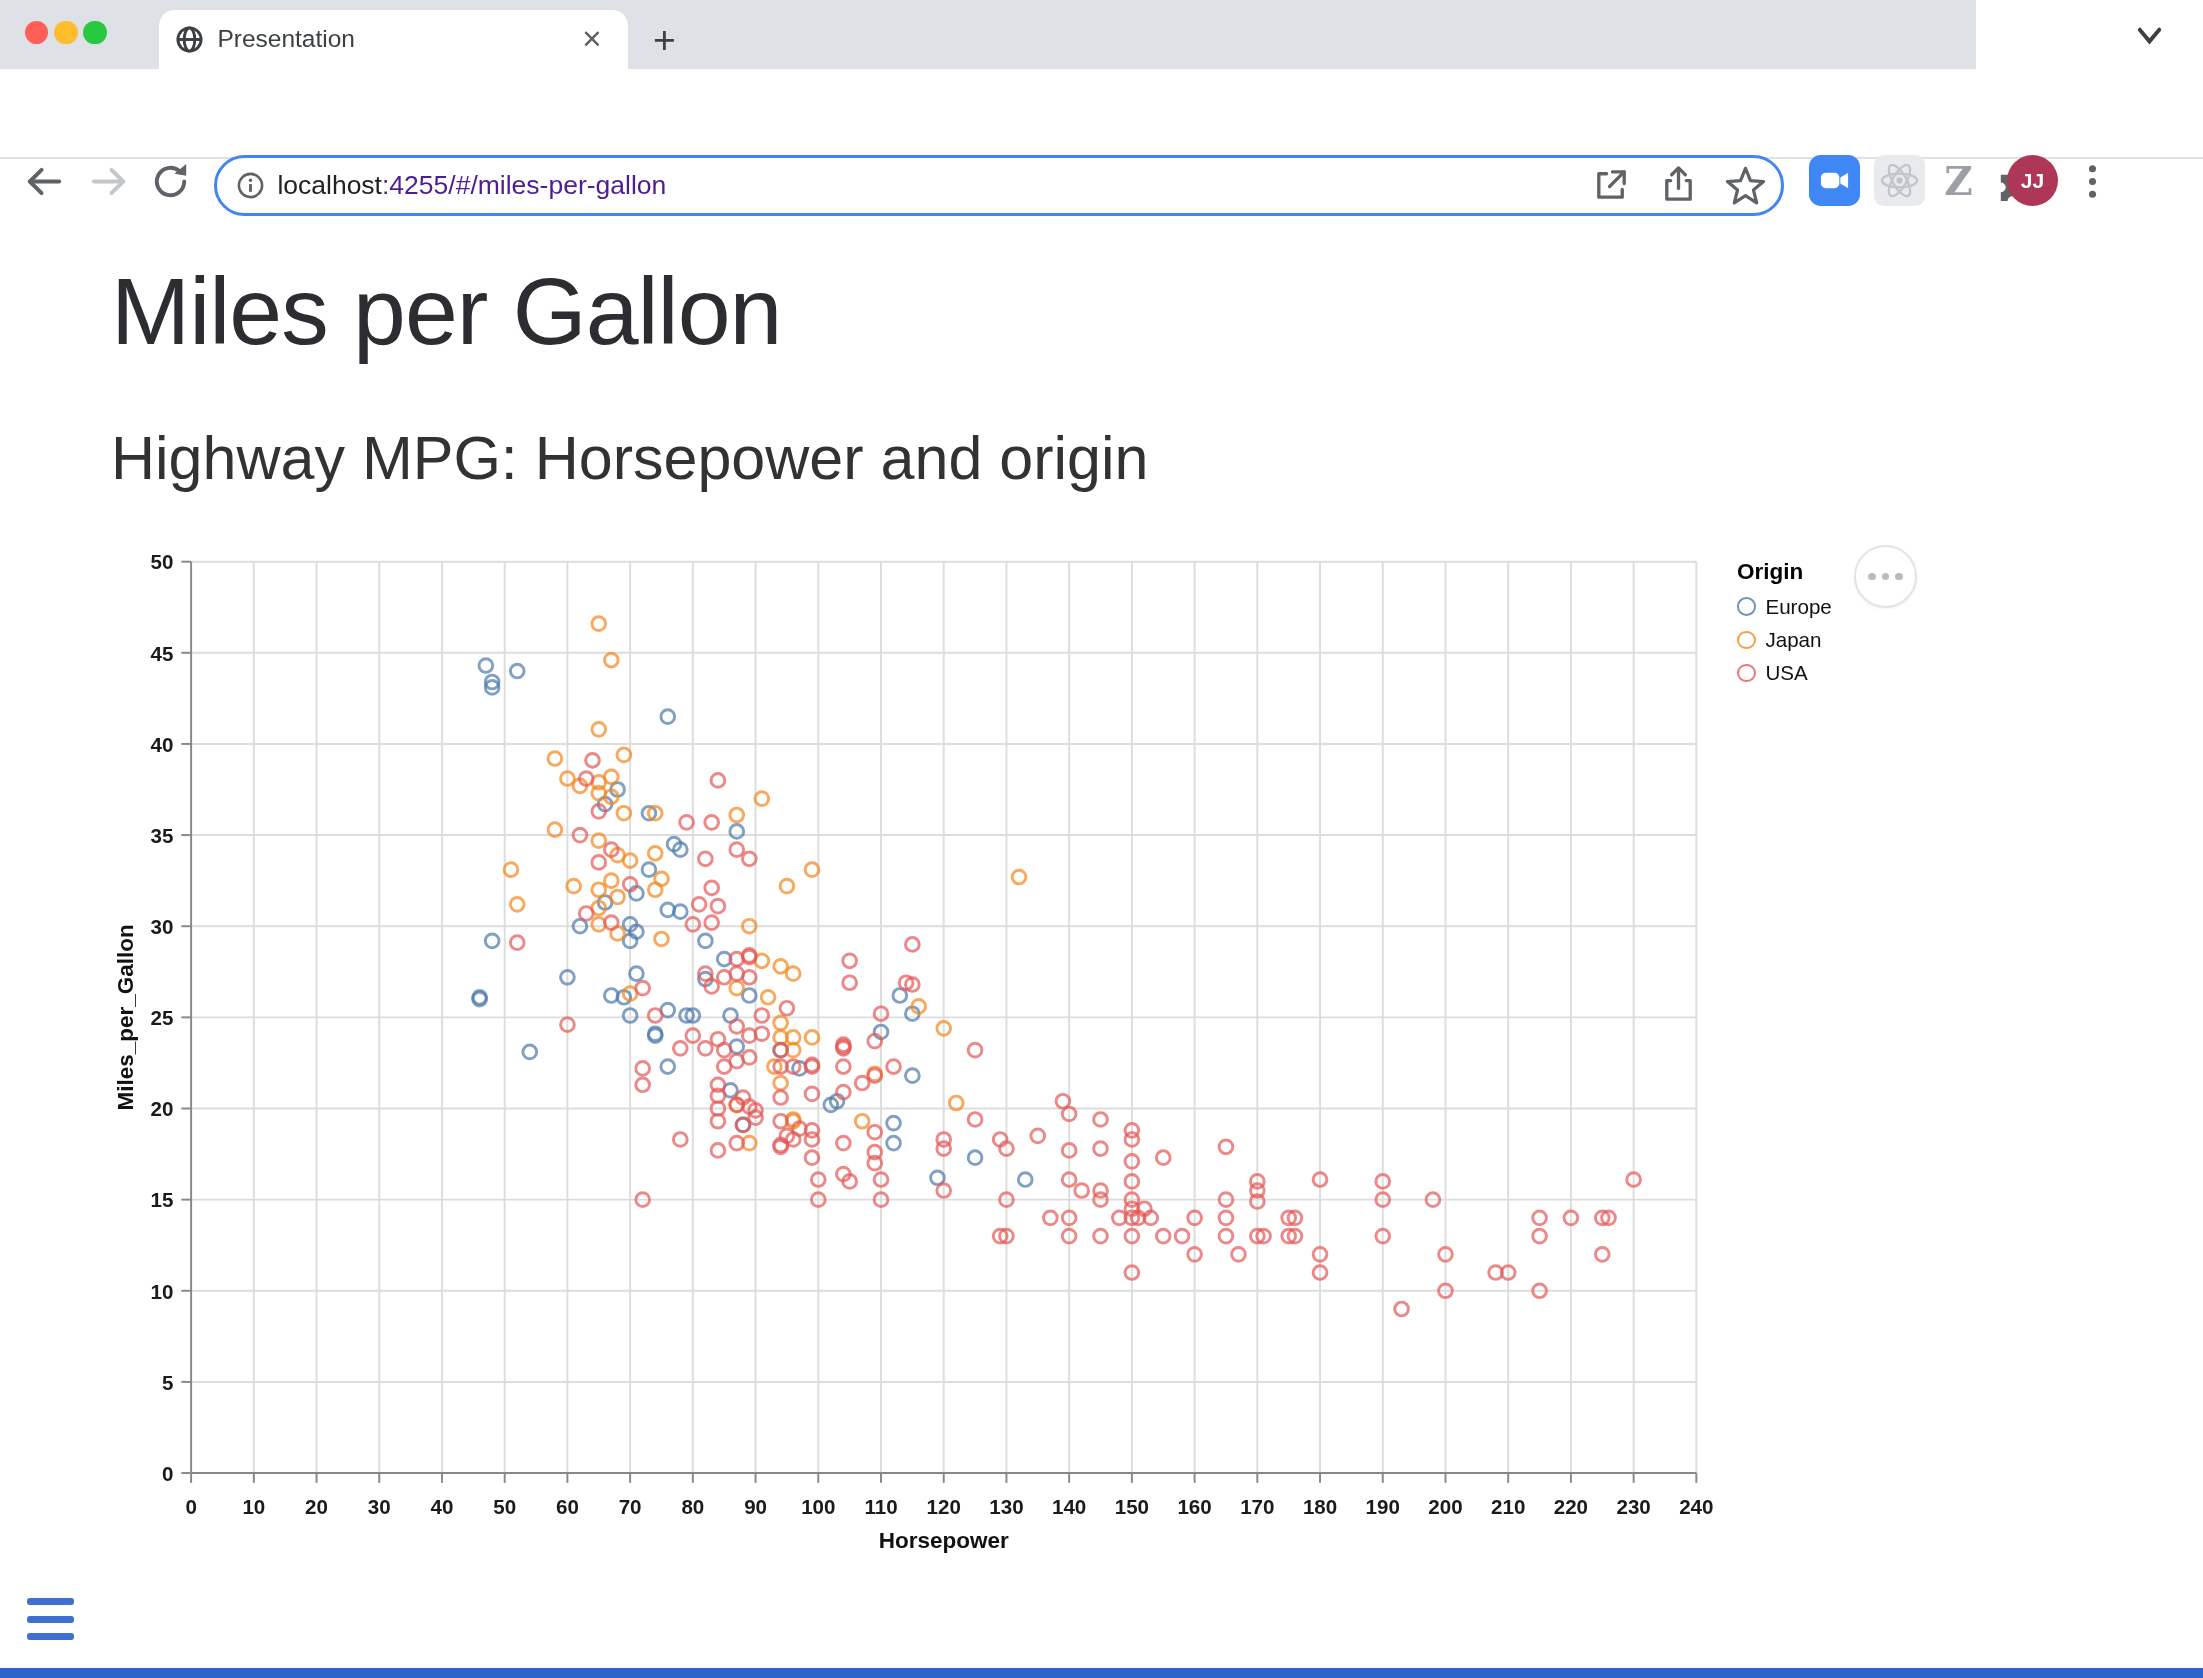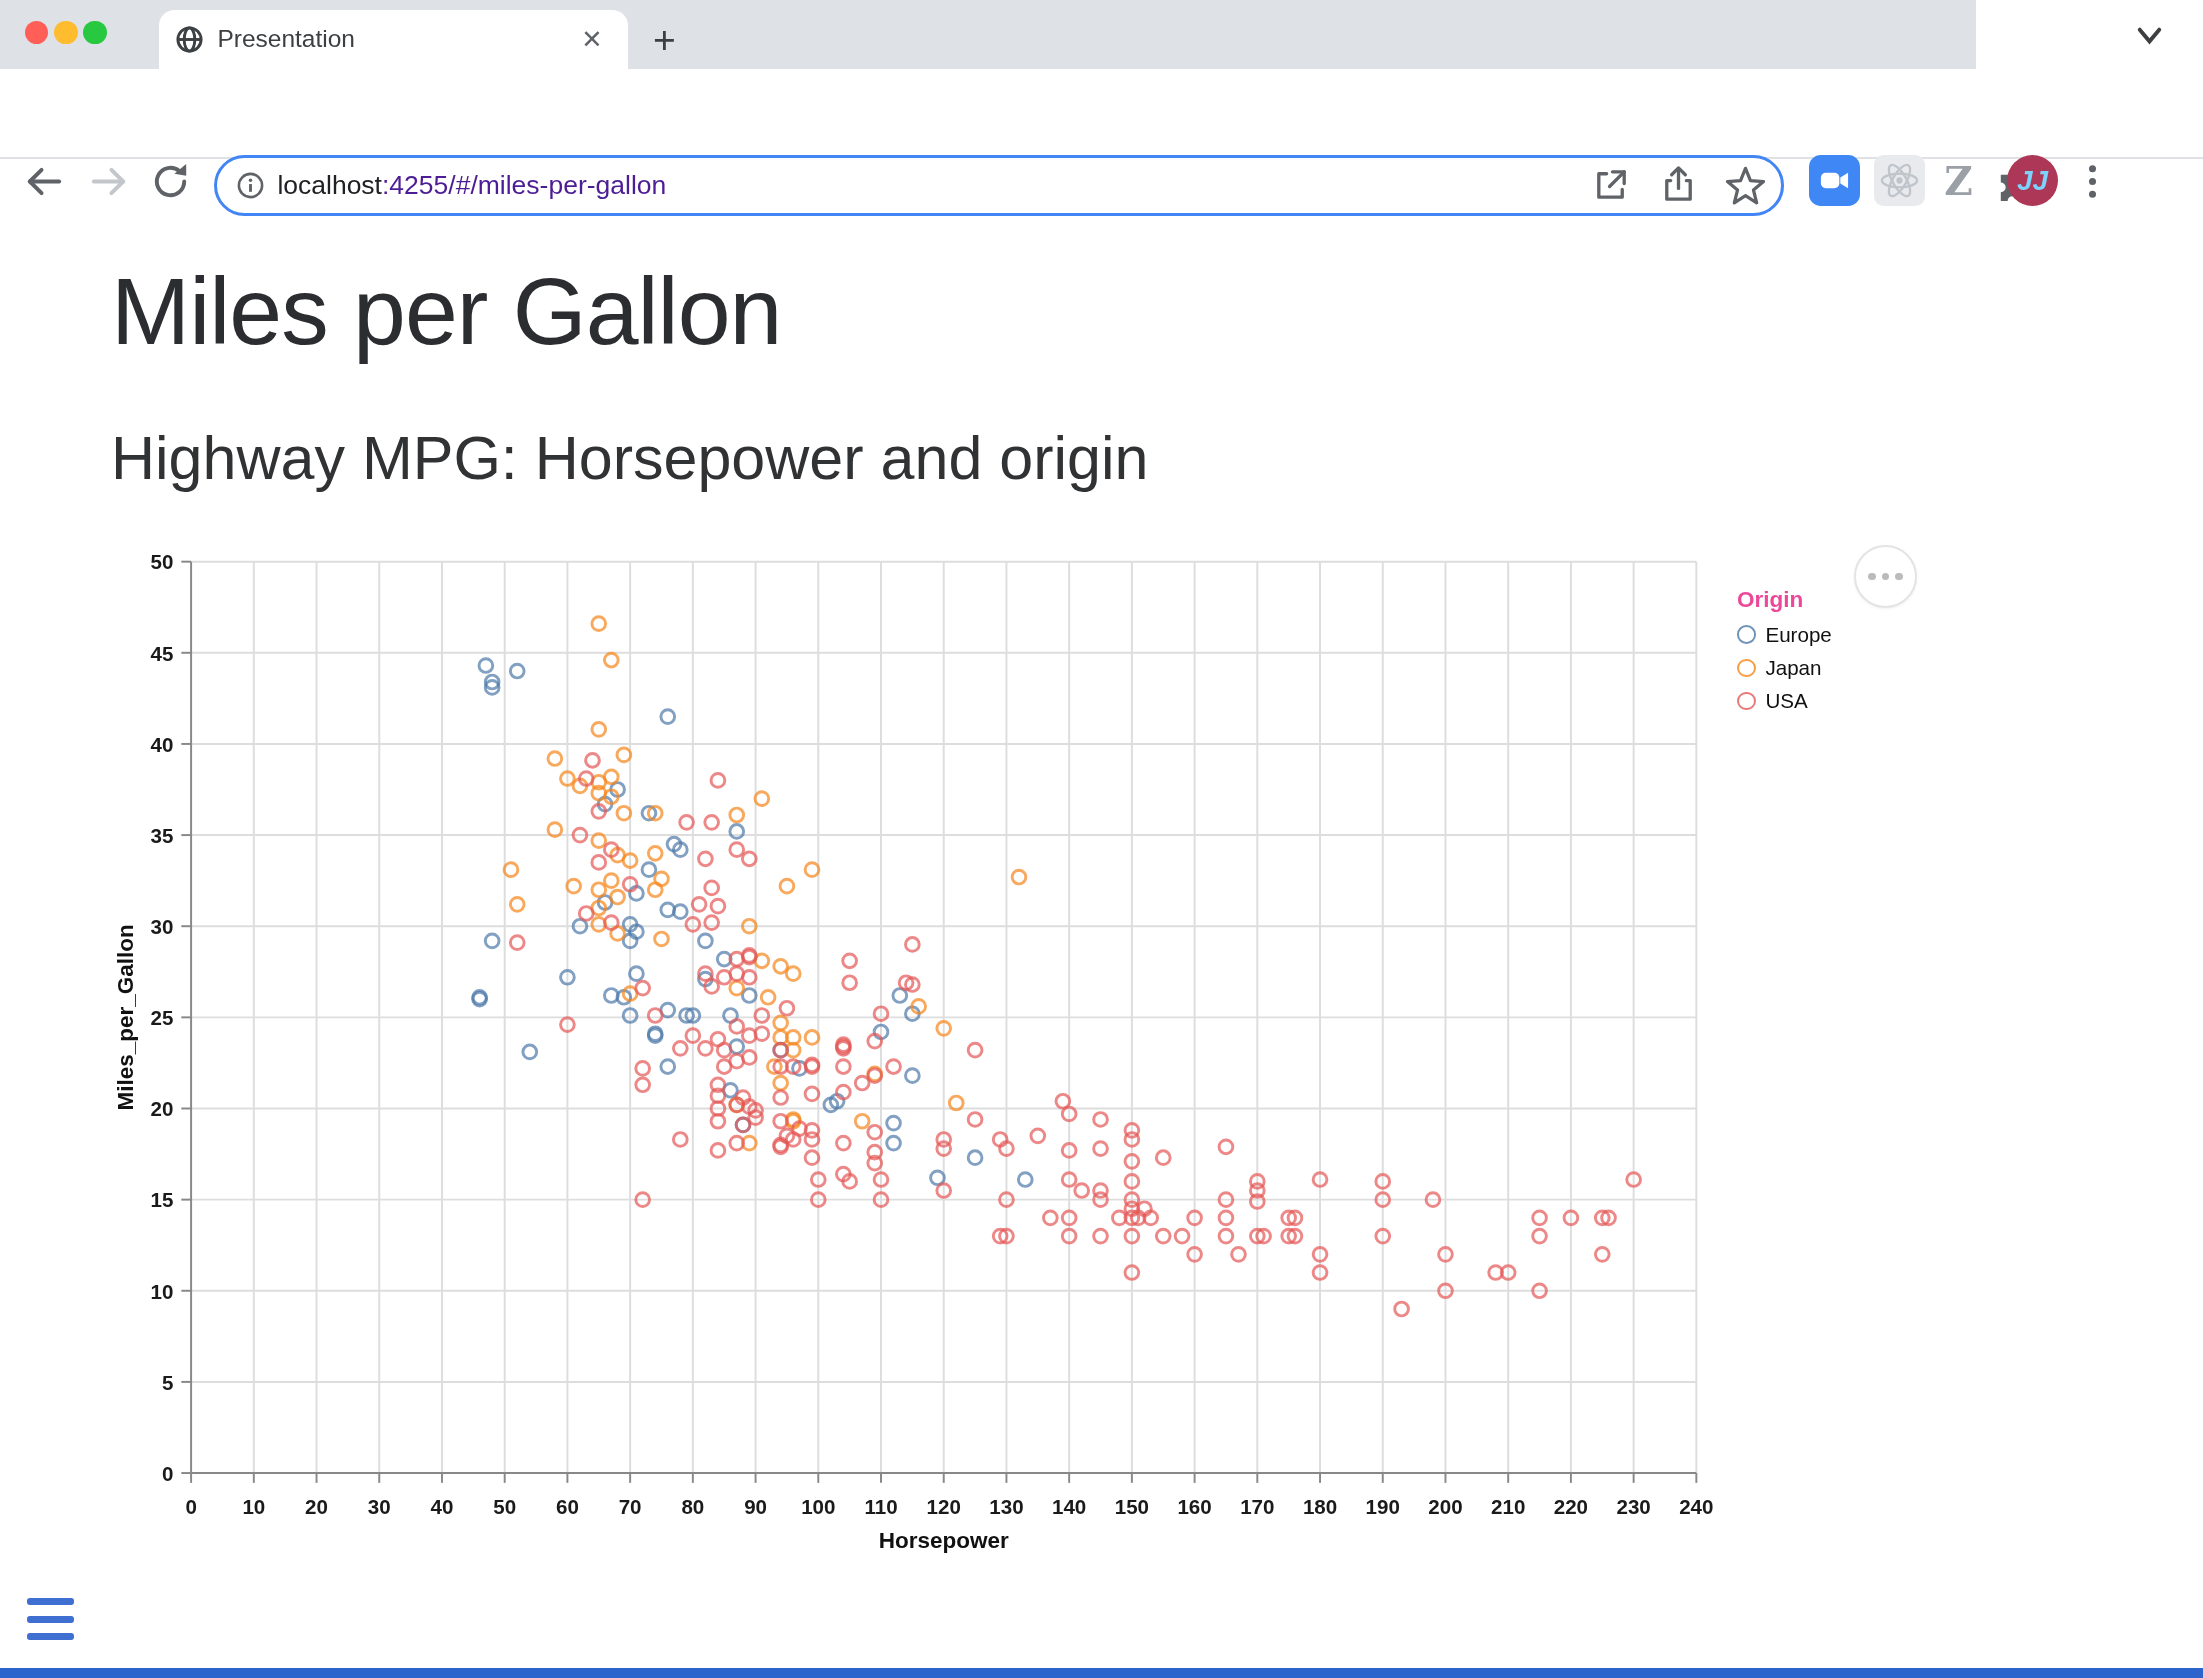--- a/index.html
+++ b/index.html
@@ -22,27 +22,27 @@
   .urlbar{left:214px;top:86px;width:1564px;height:55px;border:3.9px solid #4285f4;
           border-radius:33px;background:#fff;display:flex;align-items:center;}
   .url-text{font-size:26.5px;color:#202124;margin-left:11.8px;white-space:nowrap;}
   .url-gray{color:#4c1d95;}
   .pill-icons{position:absolute;right:13.7px;top:5.9px;display:flex;gap:25.5px;}
   .ext{top:86px;width:51px;height:51px;display:flex;align-items:center;justify-content:center;}
   .zoomapp{background:#3f87f5;border-radius:11.8px;}
   .reactapp{background:#e8eaed;border-radius:9.8px;}
   .zletter{font-size:39px;font-weight:700;color:#9aa0a6;font-family:"DejaVu Serif",serif;}
   .avatar{left:2007px;top:86px;width:51px;height:51px;border-radius:50%;background:#ad3757;
-          color:#7dd3fc;font-size:28px;font-weight:700;display:flex;align-items:center;justify-content:center;font-style:italic;}
+          color:#ffffff;font-size:21px;font-weight:700;display:flex;align-items:center;justify-content:center;}
   
   .h1{left:111px;top:237px;font-size:95px;font-weight:400;color:#2b2d30;letter-spacing:-1px;margin-top:20px;}
   .h2{left:111px;top:423px;font-size:61px;font-weight:400;color:#303234;text-align:right;}
   .chart-svg{left:0;top:0;width:2203px;height:1678px;}
   .legend{left:1737px;top:559px;}
-  .legend-title{font-size:22.5px;font-weight:700;color:#ec4899;margin-top:28px;}
+  .legend-title{font-size:22.5px;font-weight:700;color:#000000;}
   .legend-row{display:flex;align-items:center;margin-top:9.8px;height:23.5px;}
   .legend-sym{width:18.6px;height:18.6px;border-radius:50%;border:2.9px solid;opacity:.8;box-sizing:border-box;}
   .legend-lab{font-size:20.6px;color:#111;margin-left:9.8px;text-align:center;}
   .dots-btn{left:1854px;top:545px;width:59px;height:59px;border-radius:50%;background:#fff;
             border:2px solid #e4e4e4;box-shadow:0 1px 2.9px rgba(0,0,0,.06);
             display:flex;align-items:center;justify-content:center;gap:5.9px;}
   .dots-btn i{width:7.8px;height:7.8px;border-radius:50%;background:#bbb;}
   .hamburger{left:26.5px;top:1598px;width:47px;}
   .hamburger i{display:block;height:6.9px;border-radius:2.9px;background:#3e6fd1;margin-bottom:10.8px;}
   .bottombar{left:0;top:1668px;width:2203px;height:9.8px;background:#2c63cc;}

